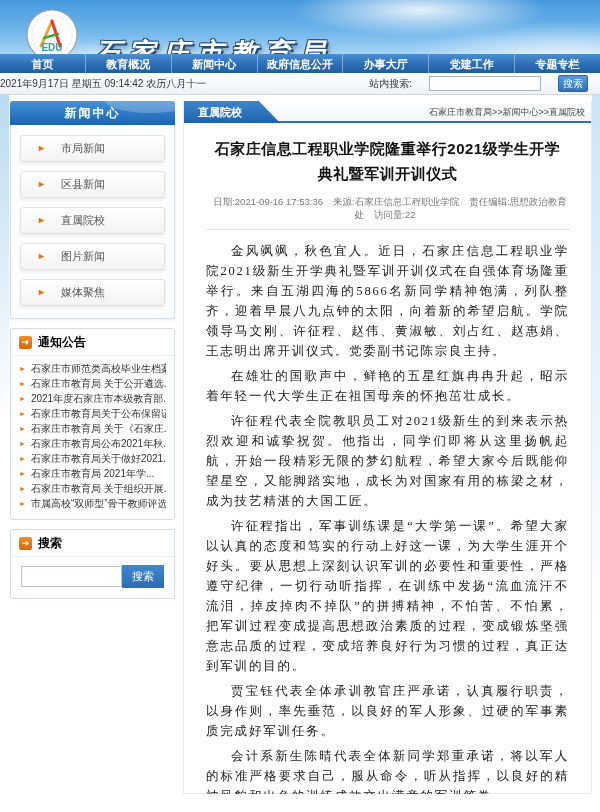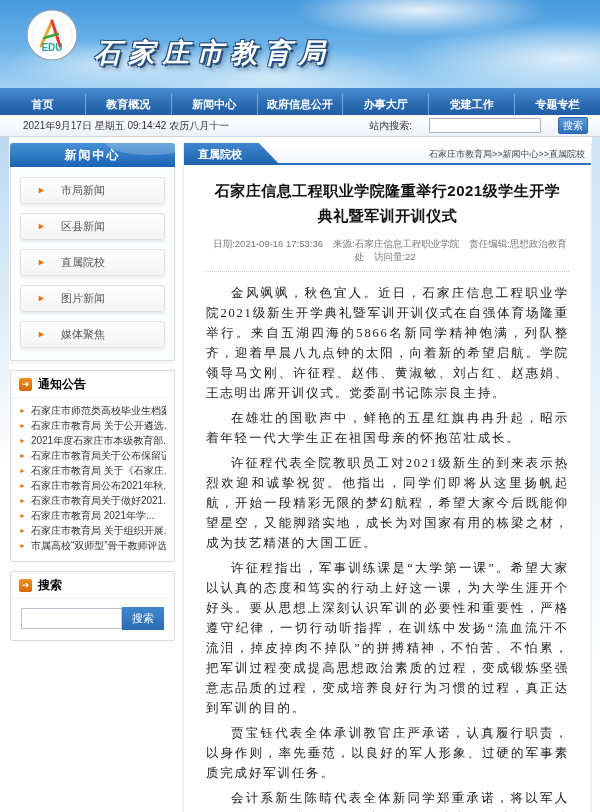--- a/index.html
+++ b/index.html
@@ -1,43 +1,43 @@
 <!DOCTYPE html>
 <html><head>
 <meta charset="utf-8">
 <style>
   * { margin:0; padding:0; box-sizing:border-box; }
   html,body { width:600px; }
   body { font-family:"Liberation Sans", sans-serif; background:#fff; }
   .page { width:600px; height:812px; overflow:hidden; background:#fff; position:relative; }
 
   
-  .banner { height:88px; position:relative; overflow:hidden;
+  .banner { height:54px; position:relative; overflow:hidden;
     background:
       radial-gradient(ellipse 180px 38px at 420px 10px, rgba(255,255,255,.85), rgba(255,255,255,0) 70%),
       radial-gradient(ellipse 230px 52px at 565px 58px, rgba(255,255,255,.75), rgba(255,255,255,0) 70%),
       radial-gradient(ellipse 160px 36px at 115px 64px, rgba(255,255,255,.6), rgba(255,255,255,0) 70%),
       radial-gradient(ellipse 210px 46px at 270px 78px, rgba(255,255,255,.55), rgba(255,255,255,0) 70%),
       linear-gradient(180deg,#4799dd 0%, #6db4ea 55%, #a6d3f4 100%);
   }
   .logo { position:absolute; left:26px; top:9px; width:52px; height:52px; }
   .site-title { position:absolute; left:94px; top:35px; font-size:27px; font-weight:bold;
     font-style:italic; letter-spacing:7px; color:#fff;
     text-shadow:-1px -1px 0 #25507f, 1px -1px 0 #25507f, -1px 1px 0 #25507f,
                  2px 2px 0 #25507f, 3px 4px 4px rgba(0,0,0,.35); }
 
   
-  .nav { height:27px; display:flex; background:linear-gradient(180deg,#4a8fd2 0%, #2d6db4 55%, #1f5da5 100%);align-items:flex-end; }
+  .nav { height:19px; display:flex; background:linear-gradient(180deg,#4a8fd2 0%, #2d6db4 55%, #1f5da5 100%); }
   .nav-item { flex:1; color:#fff; font-size:11px; font-weight:bold; text-align:center;
     line-height:21px; cursor:pointer; white-space:nowrap; }
   .nav-item + .nav-item { border-left:1px solid rgba(180,215,245,.55); }
 
   
   .datebar { height:22px; display:flex; align-items:center; justify-content:space-between;
-    padding:0 12px 0 23px; background:linear-gradient(180deg,#ffffff 0%, #edf2f8 100%);
+    padding:0 12px 0 0; background:linear-gradient(180deg,#ffffff 0%, #edf2f8 100%);
     border-bottom:1px solid #cfd6dd; }
   .datebar .datetime { font-size:10px; color:#333; }
   .site-search { display:flex; align-items:center; gap:17px; }
   .site-search .lbl { font-size:10px; color:#333; }
   .site-search input { width:112px; height:15px; border:1px solid #aab4bf; background:#fff; font-size:10px; padding:0 3px; }
   .site-search button { width:30px; height:17px; border:1px solid #2a66ad; background:linear-gradient(180deg,#5a9adc,#2f6fb8);
     color:#fff; font-size:10px; line-height:15px; cursor:pointer; border-radius:2px; }
 
   
   .main-area { position:relative; height:699px; padding:6px 8px 0 10px; display:flex; gap:8px;

